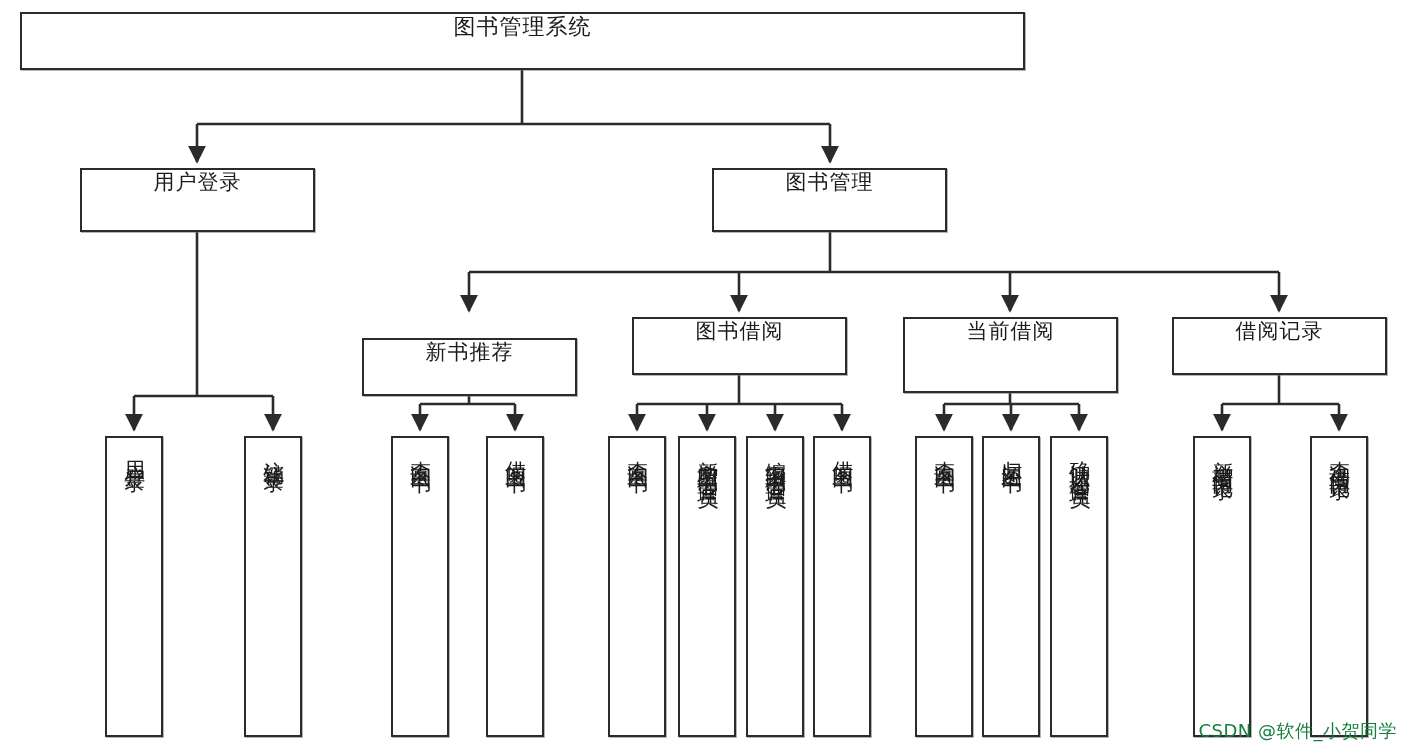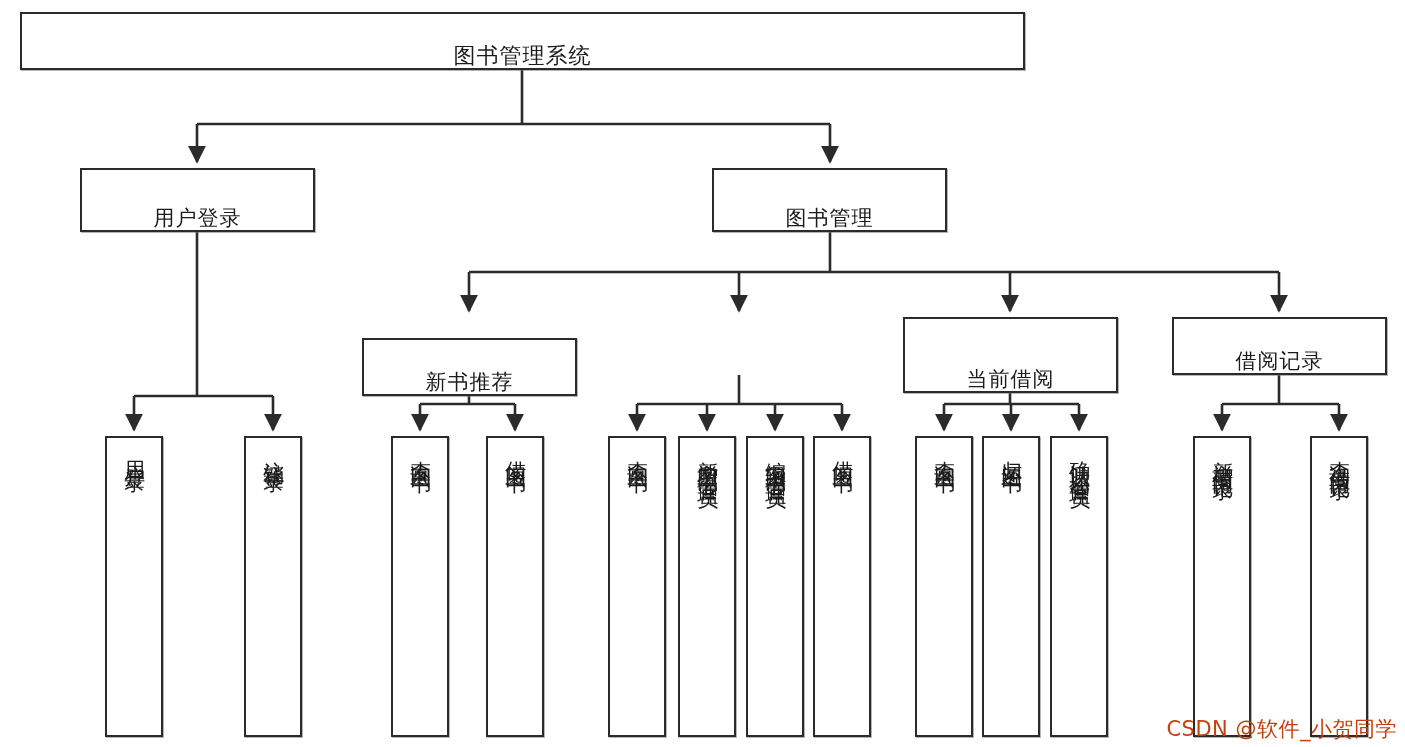--- a/index.html
+++ b/index.html
@@ -22,21 +22,21 @@
     width:1405px;height:747px;
     pointer-events:none;
   }
   
   .node{
     position:absolute;
     box-sizing:border-box;
     background:#ffffff;
     border:2px solid #2b2b2b;
     display:flex;
-    align-items:flex-end;
+    align-items:flex-start;
     justify-content:center;
     box-shadow:1px 1px 0 rgba(120,120,120,.55);
   }
   .node .label{
     font-size:21px;
     line-height:1.15;
     letter-spacing:1px;
     color:#1b1b1b;
     white-space:nowrap;
   }
@@ -54,22 +54,22 @@
     line-height:1.02;
     letter-spacing:4px;
     white-space:nowrap;
     -webkit-text-orientation:upright;
   }
   
   #watermark{
     position:absolute;
     right:8px;
     bottom:4px;
-    font-size:21px;
-    color:#c2410c;
+    font-size:18px;
+    color:#15803d;
     letter-spacing:.5px;
     user-select:none;
     white-space:nowrap;
   }
 </style>
 </head>
 <body>
 
 <div id="canvas">
 
@@ -132,20 +132,23 @@
   </div>
 
   <div class="node" style="left:712px;top:168px;width:235px;height:64px;">
     <span class="label">图书管理</span>
   </div>
 
   <div class="node" style="left:362px;top:317px;width:215px;height:58px;margin-top:21px;">
     <span class="label">新书推荐</span>
   </div>
 
+  <div class="node" style="left:632px;top:317px;width:215px;height:58px;">
+    <span class="label">图书借阅</span>
+  </div>
 
   <div class="node" style="left:903px;top:317px;width:215px;height:76px;">
     <span class="label">当前借阅</span>
   </div>
 
   <div class="node" style="left:1172px;top:317px;width:215px;height:58px;">
     <span class="label">借阅记录</span>
   </div>
 
   <div class="node vertical" style="left:105px;top:436px;width:58px;height:301px;">

